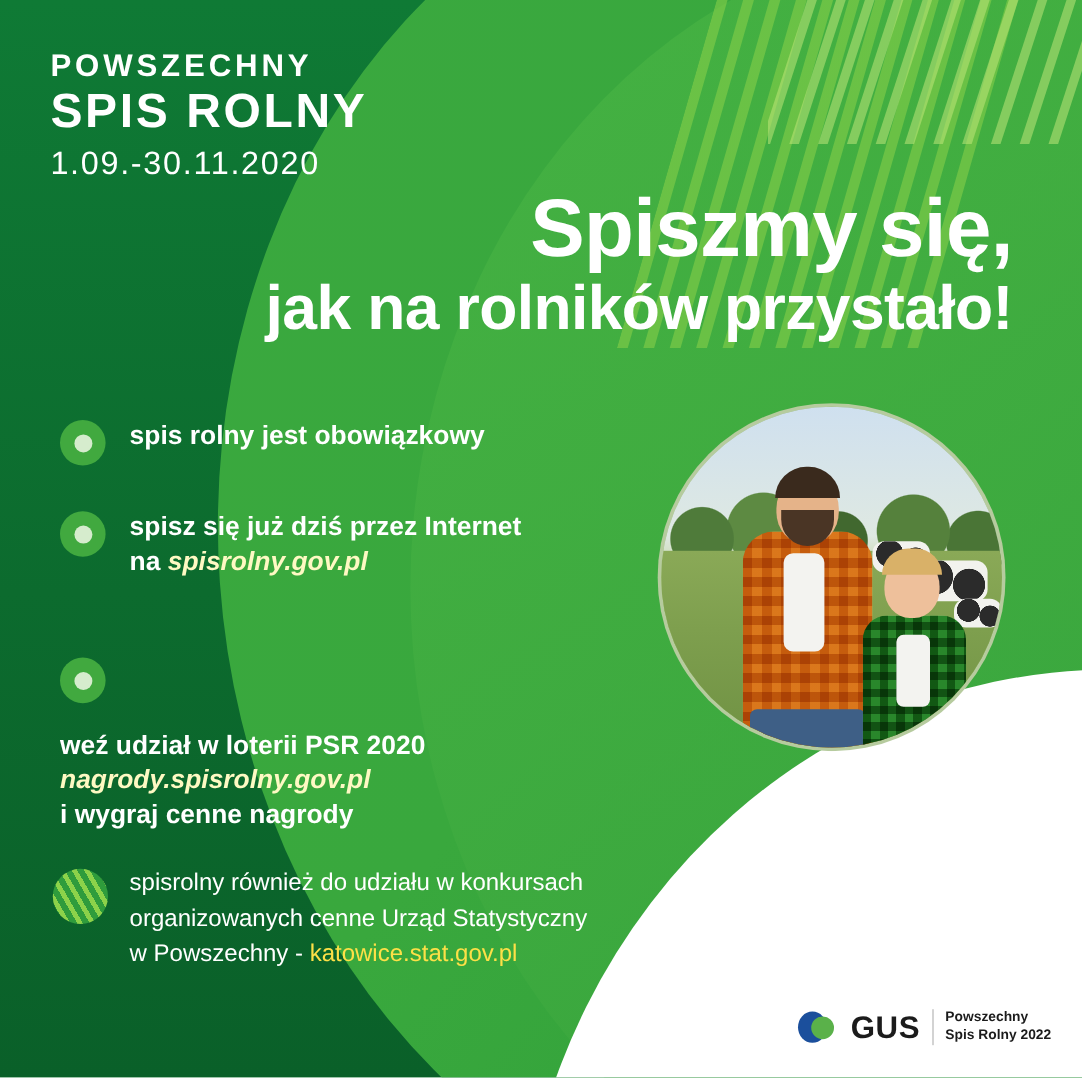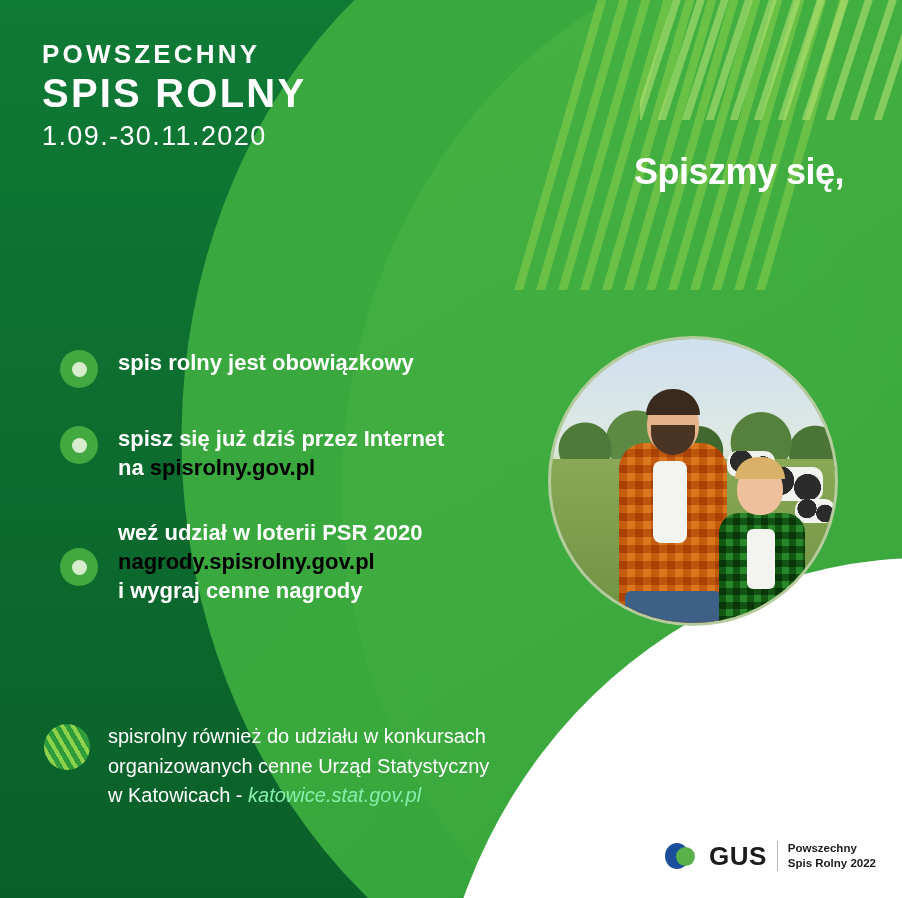--- a/index.html
+++ b/index.html
@@ -83,64 +83,64 @@
     line-height: 1.3; margin-top: 2px;
   }
   
   .headline {
     position: absolute; top: 152px; right: 58px;
     text-align: right;
     color: #ffffff; z-index: 6;
     font-weight: 700;
     line-height: 1.12;
   }
-  .headline .h1 { font-size: 36px; letter-spacing: -0.5px; }
+  .headline .h1 { font-size: 68px; letter-spacing: -0.5px; }
   .headline .h2 { font-size: 52px; letter-spacing: -0.5px; }
   
   .bullets {
-    position: absolute; left: 60px; top: 348px;
+    position: absolute; left: 50px; top: 348px;
     z-index: 7; width: 560px;
   }
   .bullet {
     display: flex; align-items: flex-start; gap: 20px;
     margin-bottom: 36px;
   }
   .dot {
     flex: 0 0 auto;
     width: 38px; height: 38px; border-radius: 50%;
     background: #41a93f;
     display: flex; align-items: center; justify-content: center;
     margin-top: 2px;
   }
   .dot::after {
     content: ""; width: 15px; height: 15px; border-radius: 50%;
     background: #d6eccd;
   }
   .btext {
     color: #ffffff; font-size: 22px; font-weight: 700; line-height: 1.32;
   }
-  .btext .url { color: #000000; }
-  .bullet.b3 { margin-bottom: 30px; }
+  .btext .url { color: #fef9c3; font-style: italic; }
+  .bullet.b3 { margin-bottom: 30px; flex-direction: column; }
   .bullet.b3 .dot { margin-top: 30px; }
   
   .footnote {
     position: absolute; left: 44px; top: 722px;
     display: flex; align-items: flex-start; gap: 18px;
     z-index: 7; width: 620px;
   }
   .hatch {
     flex: 0 0 auto;
     width: 46px; height: 46px; border-radius: 50%;
     background: repeating-linear-gradient(60deg, #8cd24a 0 4px, #2f9c3c 4px 9px);
     margin-top: 2px;
   }
   .fntext {
     color: #ffffff; font-size: 20px; font-weight: 400; line-height: 1.48;
   }
-  .fntext .url { color: #86efac; font-style: italic; }
+  .fntext .url { color: #fde047; }
   
   .photo {
     position: absolute; right: 64px; top: 336px;
     width: 290px; height: 290px; border-radius: 50%;
     overflow: hidden;
     border: 3px solid rgba(255,255,255,.35);
     z-index: 8;
     background: #8fb06a;
   }
   .ph-sky {
@@ -294,20 +294,21 @@
   <div class="bg-white-wedge"></div>
 
   <div class="header">
     <div class="l1">POWSZECHNY</div>
     <div class="l2">SPIS ROLNY</div>
     <div class="l3">1.09.-30.11.2020</div>
   </div>
 
   <div class="headline">
     <div class="h1">Spiszmy się,</div>
+    <div class="h2">jak na rolników przystało!</div>
   </div>
 
   <div class="bullets">
 
     <div class="bullet">
       <span class="dot"></span>
       <div class="btext">
         <div>spis rolny jest obowiązkowy</div>
       </div>
     </div>
@@ -332,21 +333,21 @@
     </div>
 
   </div>
 
   <div class="footnote">
     <span class="hatch"></span>
     <div class="fntext">
       <div>spisrolny również do udziału w konkursach</div>
       <div>organizowanych cenne Urząd Statystyczny</div>
       <div>
-        <span>w Katowicach - </span><span class="url">katowice.stat.gov.pl</span>
+        <span>w Powszechny - </span><span class="url">katowice.stat.gov.pl</span>
       </div>
     </div>
   </div>
 
   <div class="photo">
     <div class="ph-sky"></div>
     <div class="ph-trees"></div>
     <div class="ph-field"></div>
     <div class="cow cow1"></div>
     <div class="cow cow2"></div>

